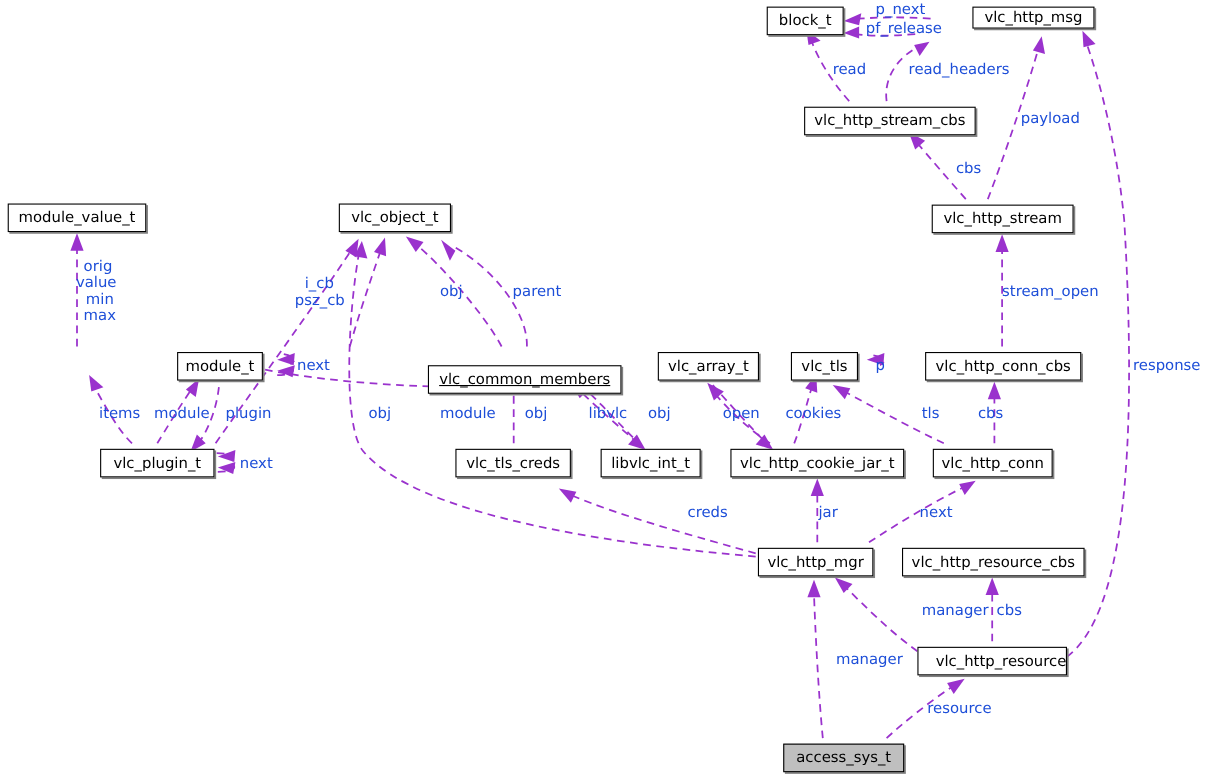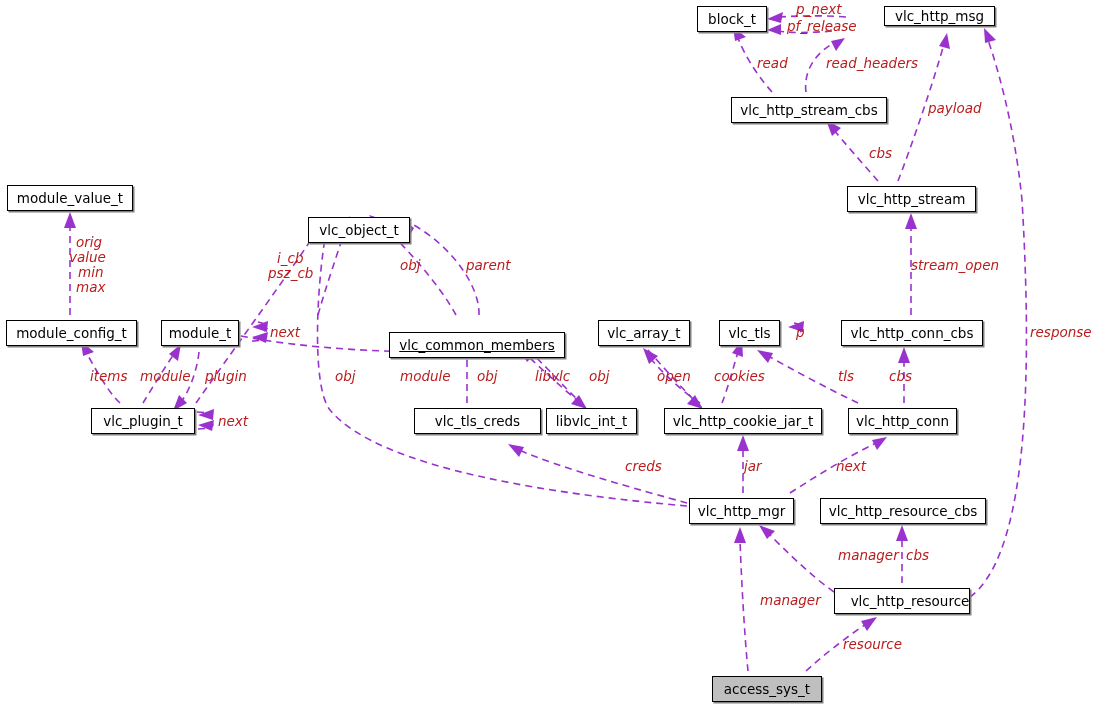--- a/index.html
+++ b/index.html
@@ -5,22 +5,22 @@
   html,body{margin:0;padding:0;background:#ffffff;}
   body{width:1099px;height:709px;overflow:hidden;
        font-family:"DejaVu Sans","Liberation Sans",sans-serif;}
   #diagram{position:relative;width:1099px;height:709px;}
   svg#edges{position:absolute;left:0;top:0;width:1099px;height:709px;}
   .node{position:absolute;box-sizing:border-box;border:1px solid #000000;
         background:#ffffff;display:flex;align-items:center;justify-content:center;
         font-size:13.5px;color:#000000;white-space:nowrap;
         box-shadow:1.5px 1.5px 0 0 #808080;}
   .node.highlight{background:#bfbfbf;}
-  .edge-label{position:absolute;font-size:13.5px;color:#b91c1c;white-space:nowrap;
-        line-height:15px;font-style:italic;}
+  .edge-label{position:absolute;font-size:13.5px;color:#1d4ed8;white-space:nowrap;
+        line-height:15px;}
 </style>
 </head>
 <body>
 
 <div id="diagram">
   <svg id="edges" viewBox="0 0 1099 709" xmlns="http://www.w3.org/2000/svg">
       <path d="M 846,17 C 820,15 795,16 779,17" fill="none" stroke="#9a32cd" stroke-width="1.6" stroke-dasharray="7,5"></path>
       <path d="M 767,19 l 16,-7 l -2,11 z" fill="#9a32cd" stroke="none"></path>
       <path d="M 832,31 C 810,33 790,33 779,31" fill="none" stroke="#9a32cd" stroke-width="1.6" stroke-dasharray="7,5"></path>
       <path d="M 767,30 l 14,-6 l 0,11 z" fill="#9a32cd" stroke="none"></path>
@@ -102,48 +102,45 @@
     </div>
     <div class="node" style="left: 884px; top: 6px; width: 111px; height: 20px;">
       <span>vlc_http_msg</span>
     </div>
     <div class="node" style="left: 7px; top: 185px; width: 126px; height: 26px;">
       <span>module_value_t</span>
     </div>
     <div class="node" style="left: 731px; top: 97px; width: 156px; height: 26px;">
       <span>vlc_http_stream_cbs</span>
     </div>
-    <div class="node" style="left: 308px; top: 185px; width: 102px; height: 26px; margin-top: 32px;">
+    <div class="node" style="left: 308px; top: 185px; width: 102px; height: 26px;">
       <span>vlc_object_t</span>
     </div>
     <div class="node" style="left: 847px; top: 186px; width: 129px; height: 26px;">
       <span>vlc_http_stream</span>
     </div>
-    <div class="node" style="left: 6px; top: 320px; width: 131px; height: 26px;">
-      <span>module_config_t</span>
-    </div>
     <div class="node" style="left: 161px; top: 320px; width: 78px; height: 26px;">
       <span>module_t</span>
     </div>
     <div class="node" style="left: 389px; top: 332px; width: 176px; height: 26px; text-decoration: underline;">
       <span>vlc_common_members</span>
     </div>
     <div class="node" style="left: 598px; top: 320px; width: 92px; height: 26px;">
       <span>vlc_array_t</span>
     </div>
     <div class="node" style="left: 719px; top: 320px; width: 61px; height: 26px;">
       <span>vlc_tls</span>
     </div>
     <div class="node" style="left: 841px; top: 320px; width: 142px; height: 26px;">
       <span>vlc_http_conn_cbs</span>
     </div>
     <div class="node" style="left: 91px; top: 408px; width: 104px; height: 26px;">
       <span>vlc_plugin_t</span>
     </div>
-    <div class="node" style="left: 414px; top: 408px; width: 127px; height: 26px;">
+    <div class="node" style="left: 414px; top: 408px; width: 105px; height: 26px;">
       <span>vlc_tls_creds</span>
     </div>
     <div class="node" style="left: 546px; top: 408px; width: 91px; height: 26px;">
       <span>libvlc_int_t</span>
     </div>
     <div class="node" style="left: 664px; top: 408px; width: 158px; height: 26px;">
       <span>vlc_http_cookie_jar_t</span>
     </div>
     <div class="node" style="left: 848px; top: 408px; width: 109px; height: 26px;">
       <span>vlc_http_conn</span>

